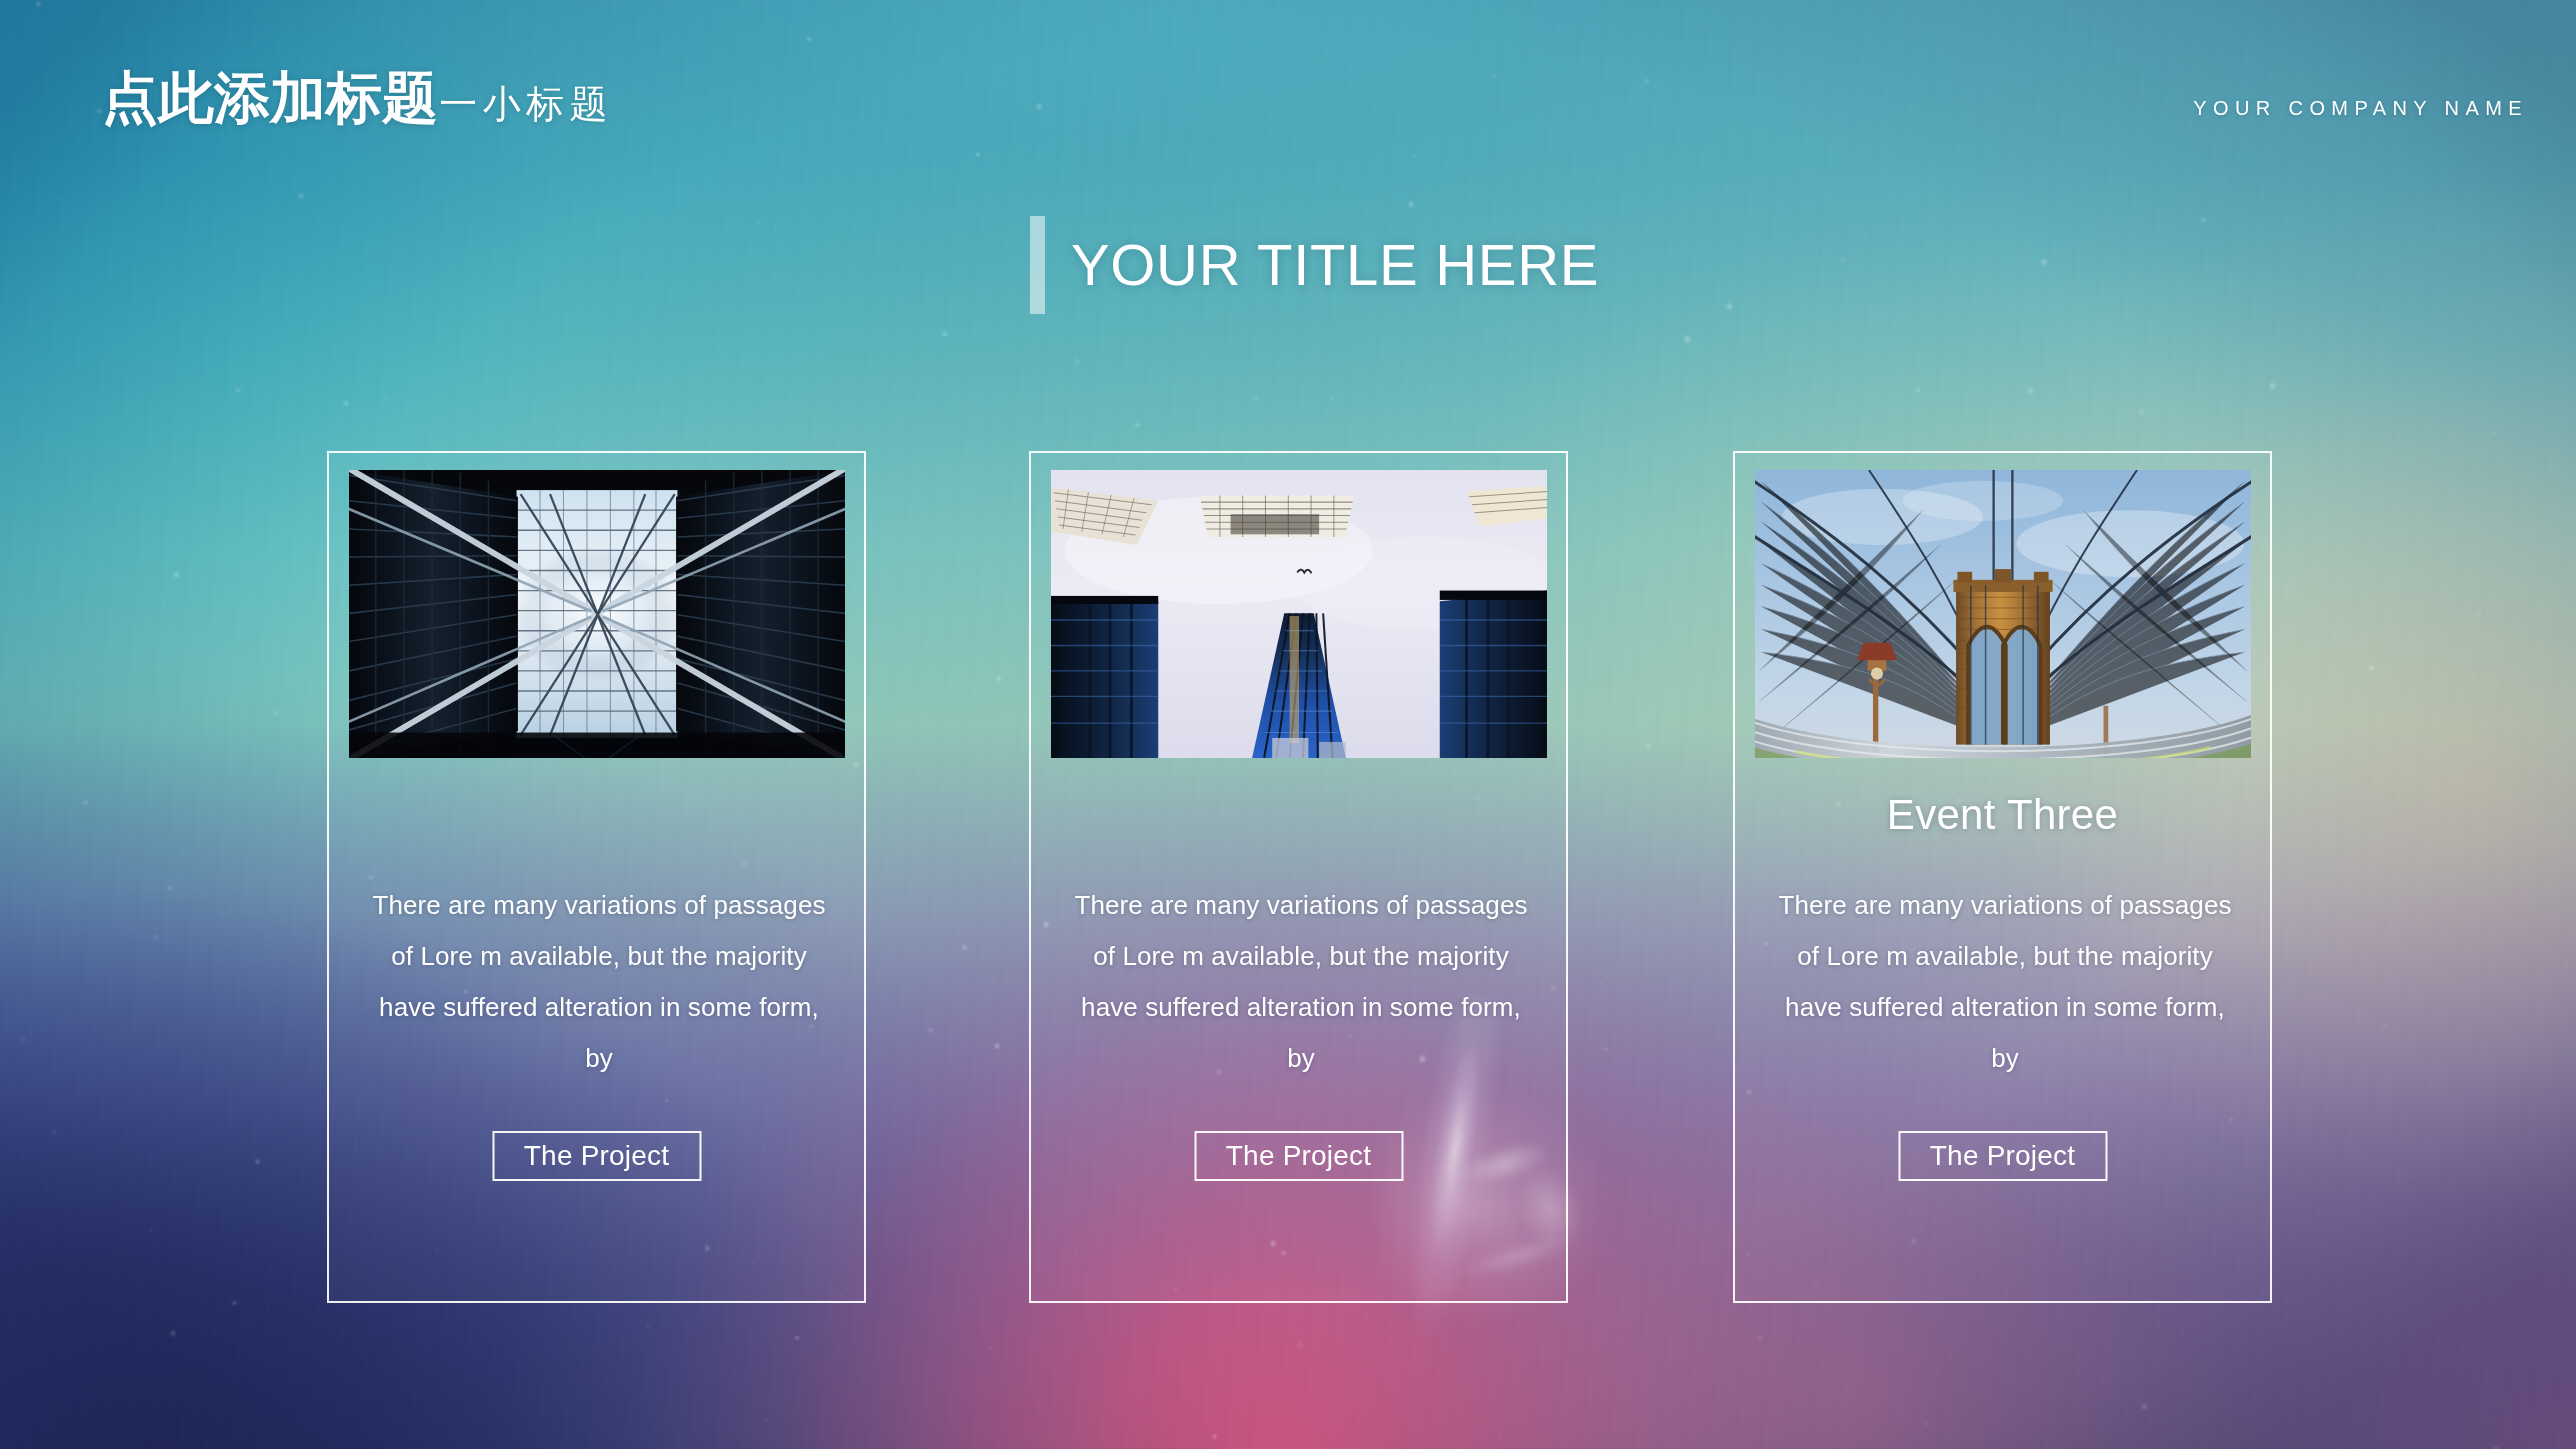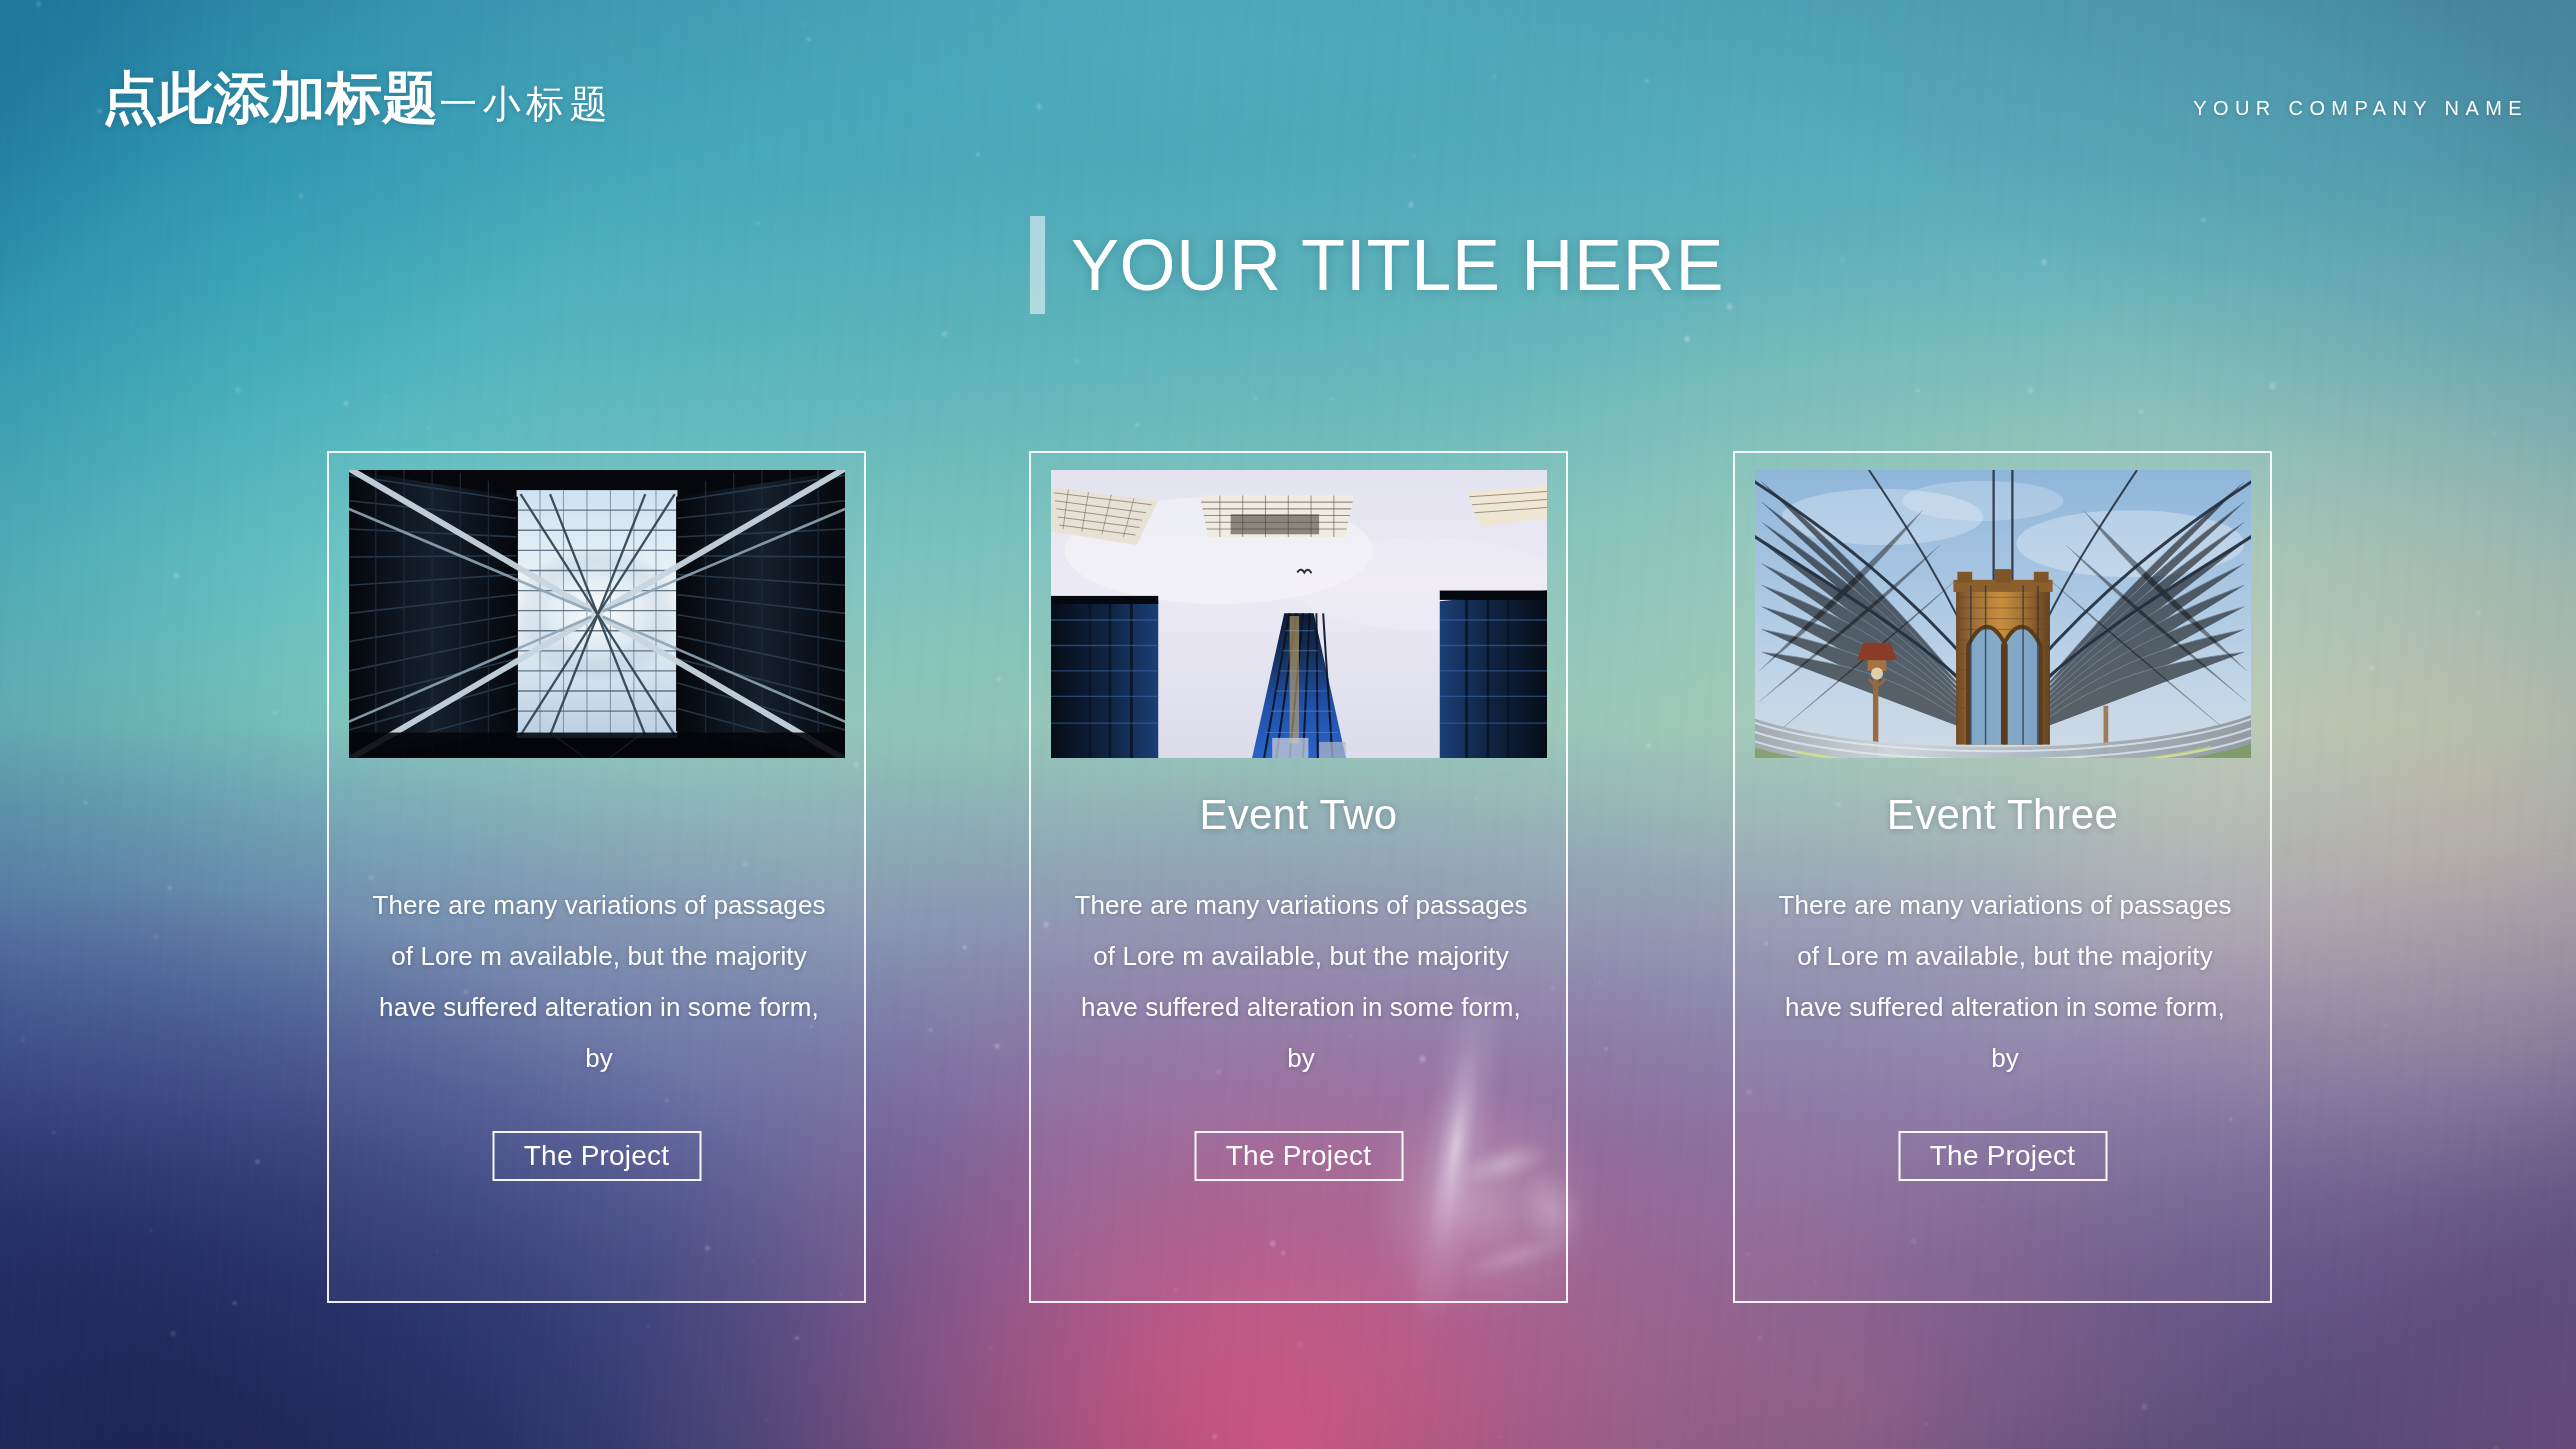--- a/index.html
+++ b/index.html
@@ -221,21 +221,21 @@
     position:absolute; left:1030px; top:216px;
     display:flex; align-items:center; height:98px;
   }
   .title-accent-bar {
     width:15.4px; height:98px;
     background:rgba(255,255,255,0.52);
     flex:0 0 auto;
   }
   .section-title {
     margin-left:25.5px;
-    font-size:72px; font-weight:400; color:#ffffff;
+    font-size:58px; font-weight:400; color:#ffffff;
     letter-spacing:0.7px; line-height:1; white-space:nowrap;
     text-shadow:0 1.3px 9.4px rgba(20,60,80,.25);
   }
 
   
   .cards {
     position:absolute; left:0; top:451px;
     width:2576px; height:852px;
   }
   .card {
@@ -719,21 +719,20 @@
             <path d="M580 224 H740"></path>
               <path d="M580 262 H740"></path>
               <path d="M580 300 H740"></path>
             <path d="M580 338 H740"></path>
               <path d="M580 378 H740"></path>
           </g>
           <rect x="580" y="180" width="160" height="14" fill="#05090f"></rect>
         </svg>
       </div>
 
-      <div class="card-heading">Event Two</div>
 
       <div class="card-body">There are many variations of passages of Lore m available, but the majority have suffered alteration in some form, by</div>
 
       <div class="card-btn">The Project</div>
     </div>
 
     <div class="card card-3">
 
       <div class="card-photo">
         <svg viewBox="0 0 740 430" preserveAspectRatio="none">

